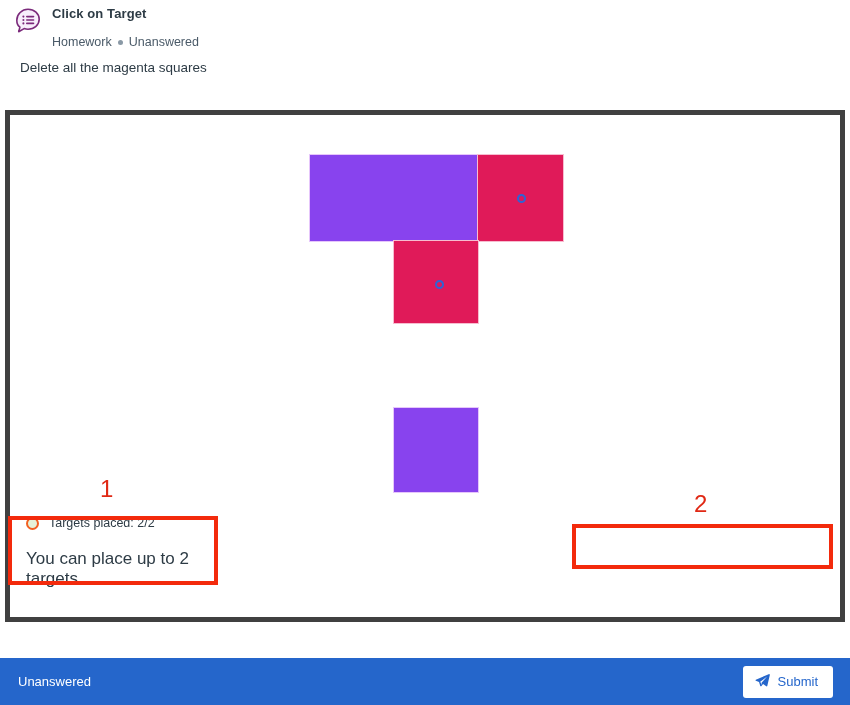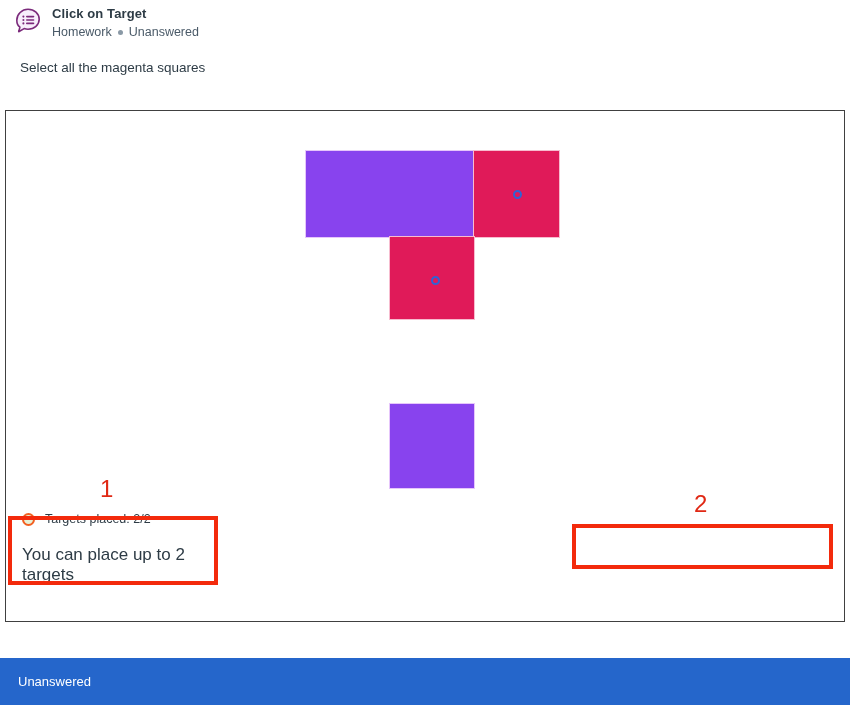--- a/index.html
+++ b/index.html
@@ -41,21 +41,21 @@
     font-size: 13px;
     font-weight: bold;
     color: #2d3b45;
     line-height: 16px;
     letter-spacing: 0.1px;
   }
   .q-meta {
     font-size: 12.5px;
     color: #4a5a68;
     line-height: 17px;
-    margin-top: 2px;
+    margin-top: 12px;
     display: flex;
     align-items: center;
     gap: 6px;
   }
   .meta-dot {
     width: 5px;
     height: 5px;
     border-radius: 50%;
     background: #8a99a6;
     display: inline-block;
@@ -72,21 +72,21 @@
   }
 
   
   .card {
     position: absolute;
     left: 5px;
     top: 110px;
     width: 840px;
     height: 512px;
     background: #ffffff;
-    border: 1px solid #404040;
+    border: 5px solid #404040;
   }
 
   
   .canvas {
     position: absolute;
     left: 0; top: 0;
     width: 840px;
     height: 512px;
   }
   .shape {
@@ -219,21 +219,21 @@
   <div class="header-text">
     <div class="q-title">Click on Target</div>
     <div class="q-meta">
       <span>Homework</span>
       <span class="meta-dot"></span>
       <span>Unanswered</span>
     </div>
   </div>
 </div>
 
-<div class="prompt">Select all the magenta squares</div>
+<div class="prompt">Delete all the magenta squares</div>
 
 <div class="card">
   <div class="canvas" id="shape-canvas">
       <div class="shape purple" style="left: 300px; top: 40px; width: 168px; height: 86px; background: rgb(136, 67, 238);"></div>
       <div class="shape magenta" style="left: 468px; top: 40px; width: 85px; height: 86px; background: rgb(224, 26, 89);"></div>
       <div class="shape magenta" style="left: 384px; top: 126px; width: 84px; height: 82px; background: rgb(224, 26, 89);"></div>
       <div class="shape purple" style="left: 384px; top: 293px; width: 84px; height: 84px; background: rgb(136, 67, 238);"></div>
       <div class="marker" style="left: 507px; top: 79px; border-color: rgb(47, 99, 212);"></div>
       <div class="marker" style="left: 425px; top: 165px; border-color: rgb(47, 99, 212);"></div>
     </div>
@@ -248,13 +248,21 @@
 
 </div>
 
 <div class="anno-box" id="anno-box-1"></div>
 <div class="anno-num" id="anno-num-1">1</div>
 <div class="anno-box" id="anno-box-2"></div>
 <div class="anno-num" id="anno-num-2">2</div>
 
 <div class="footer">
   <span class="footer-status">Unanswered</span>
+  <button class="submit-btn">
+    <span class="plane-icon">
+      <svg viewBox="0 0 16 16" width="15" height="15" aria-hidden="true">
+        <path d="M15.2 1.1L0.9 7.2c-.5.2-.5.9 0 1.1l3.4 1.3l1.3 4.2c.1.5.8.6 1.1.2l1.9-2.3l3.4 2.5c.4.3 1 .1 1.1-.4l2.7-11.7c.1-.6-.5-1.1-1-.9zM5.6 9.3l7.4-5.6l-6 6.6l.2 2.4l-1.6-3.4z" fill="#2566cb"></path>
+      </svg>
+    </span>
+    <span>Submit</span>
+  </button>
 </div>
 
 </body></html>

